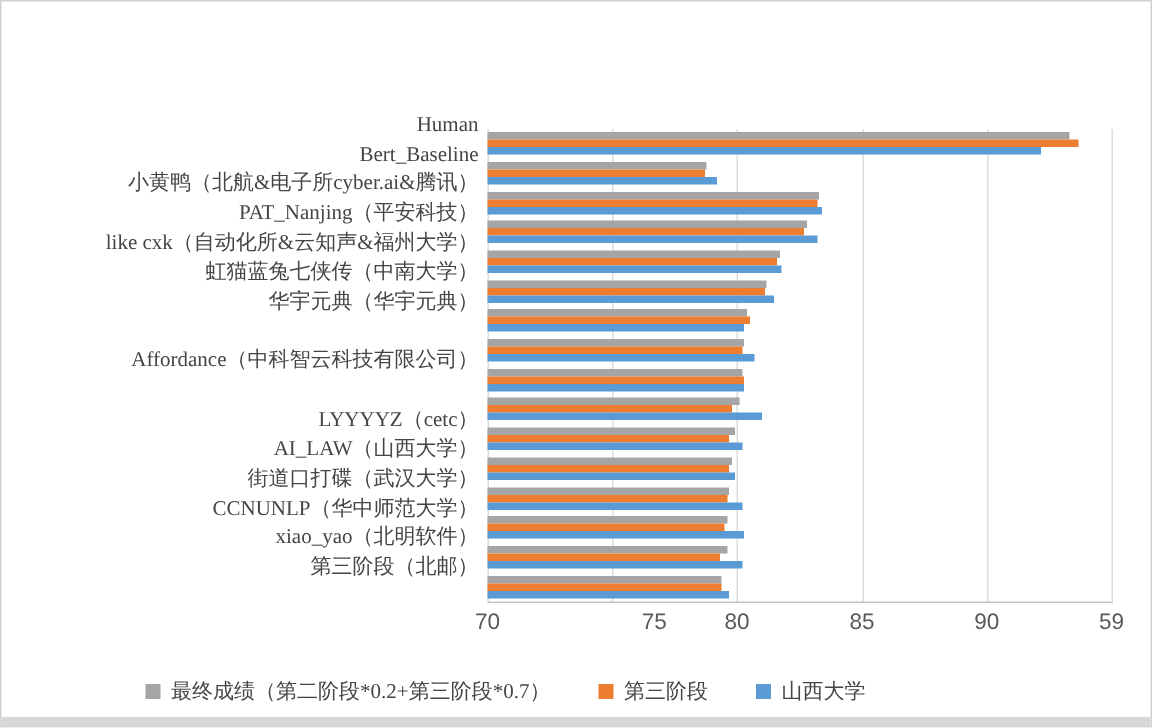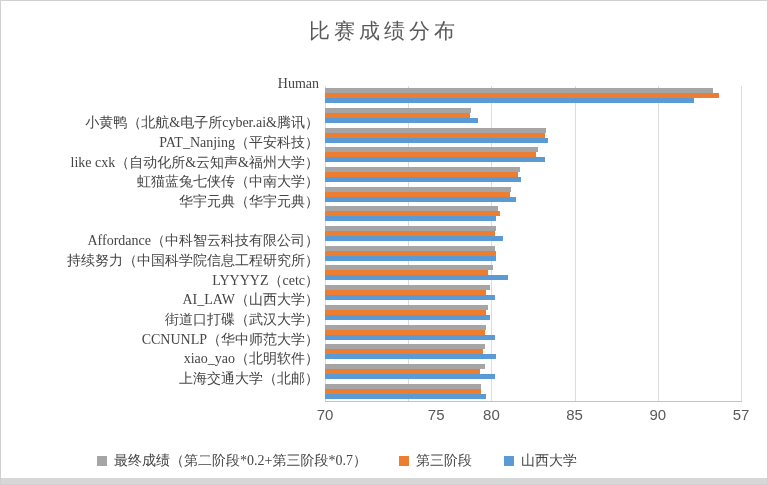--- a/index.html
+++ b/index.html
@@ -35,36 +35,35 @@
     font-family:"Liberation Serif","DejaVu Serif",serif; font-size:14px; color:#454545;
   }
   .legend-item { display:flex; align-items:center; gap:7px; white-space:nowrap; }
   .legend-marker { width:10px; height:10px; flex:0 0 auto; }
   .bottom-strip { position:absolute; left:0; right:0; bottom:0; height:6px; background:#d7d7d7; }
 </style>
 </head>
 <body>
 
 <div class="window">
-  <div class="chart-title">比赛成绩分布</div>
   <div class="labels">
       <div class="cat-label" style="top: 0px; height: 19.6875px;">Human</div>
+      <div class="cat-label" style="top: 19.6875px; height: 19.6875px;">Bert_Baseline</div>
       <div class="cat-label" style="top: 59.0625px; height: 19.6875px;">PAT_Nanjing（平安科技）</div>
       <div class="cat-label" style="top: 39.375px; height: 19.6875px;">小黄鸭（北航&amp;电子所cyber.ai&amp;腾讯）</div>
       <div class="cat-label" style="top: 78.75px; height: 19.6875px;">like cxk（自动化所&amp;云知声&amp;福州大学）</div>
       <div class="cat-label" style="top: 98.4375px; height: 19.6875px;">虹猫蓝兔七侠传（中南大学）</div>
       <div class="cat-label" style="top: 118.125px; height: 19.6875px;">华宇元典（华宇元典）</div>
       <div class="cat-label" style="top: 157.5px; height: 19.6875px;">Affordance（中科智云科技有限公司）</div>
-      <div class="cat-label" style="top: 177.188px; height: 19.6875px;">持续努力（中国科学院信息工程研究所）</div>
       <div class="cat-label" style="top: 196.875px; height: 19.6875px;">LYYYYZ（cetc）</div>
       <div class="cat-label" style="top: 216.562px; height: 19.6875px; text-align: center;">AI_LAW（山西大学）</div>
       <div class="cat-label" style="top: 236.25px; height: 19.6875px;">街道口打碟（武汉大学）</div>
       <div class="cat-label" style="top: 255.938px; height: 19.6875px;">CCNUNLP（华中师范大学）</div>
       <div class="cat-label" style="top: 275.625px; height: 19.6875px;">xiao_yao（北明软件）</div>
-      <div class="cat-label" style="top: 295.312px; height: 19.6875px;">上海交通大学（北邮）</div>
+      <div class="cat-label" style="top: 295.312px; height: 19.6875px;">第三阶段（北邮）</div>
     </div>
   <div class="plot">
       <div class="gridline" style="left: 0px;"></div>
       <div class="gridline" style="left: 83.2px;"></div>
       <div class="gridline" style="left: 166.4px;"></div>
       <div class="gridline" style="left: 249.6px;"></div>
       <div class="gridline" style="left: 332.8px;"></div>
       <div class="gridline" style="left: 416px;"></div>
       <div class="bar-group" style="top: 0px; height: 19.6875px; padding-top: 2.3px;">
         <div class="bar" style="width: 387.712px; background: rgb(165, 165, 165);"></div>
@@ -147,21 +146,21 @@
         <div class="bar" style="width: 161.408px; background: rgb(91, 155, 213);"></div>
       </div>
     </div>
   <div class="axis-line"></div>
   <div class="xticks">
       <span class="x-tick" style="left: 0px;">70</span>
       <span class="x-tick" style="left: 83.2px; margin-left: 28px;">75</span>
       <span class="x-tick" style="left: 166.4px;">80</span>
       <span class="x-tick" style="left: 249.6px;">85</span>
       <span class="x-tick" style="left: 332.8px;">90</span>
-      <span class="x-tick" style="left: 416px;">57</span>
+      <span class="x-tick" style="left: 416px;">59</span>
     </div>
   <div class="legend">
       <div class="legend-item">
         <span class="legend-marker" style="background: rgb(165, 165, 165);"></span>
         <span>最终成绩（第二阶段*0.2+第三阶段*0.7）</span>
       </div>
       <div class="legend-item">
         <span class="legend-marker" style="background: rgb(237, 125, 49);"></span>
         <span>第三阶段</span>
       </div>

